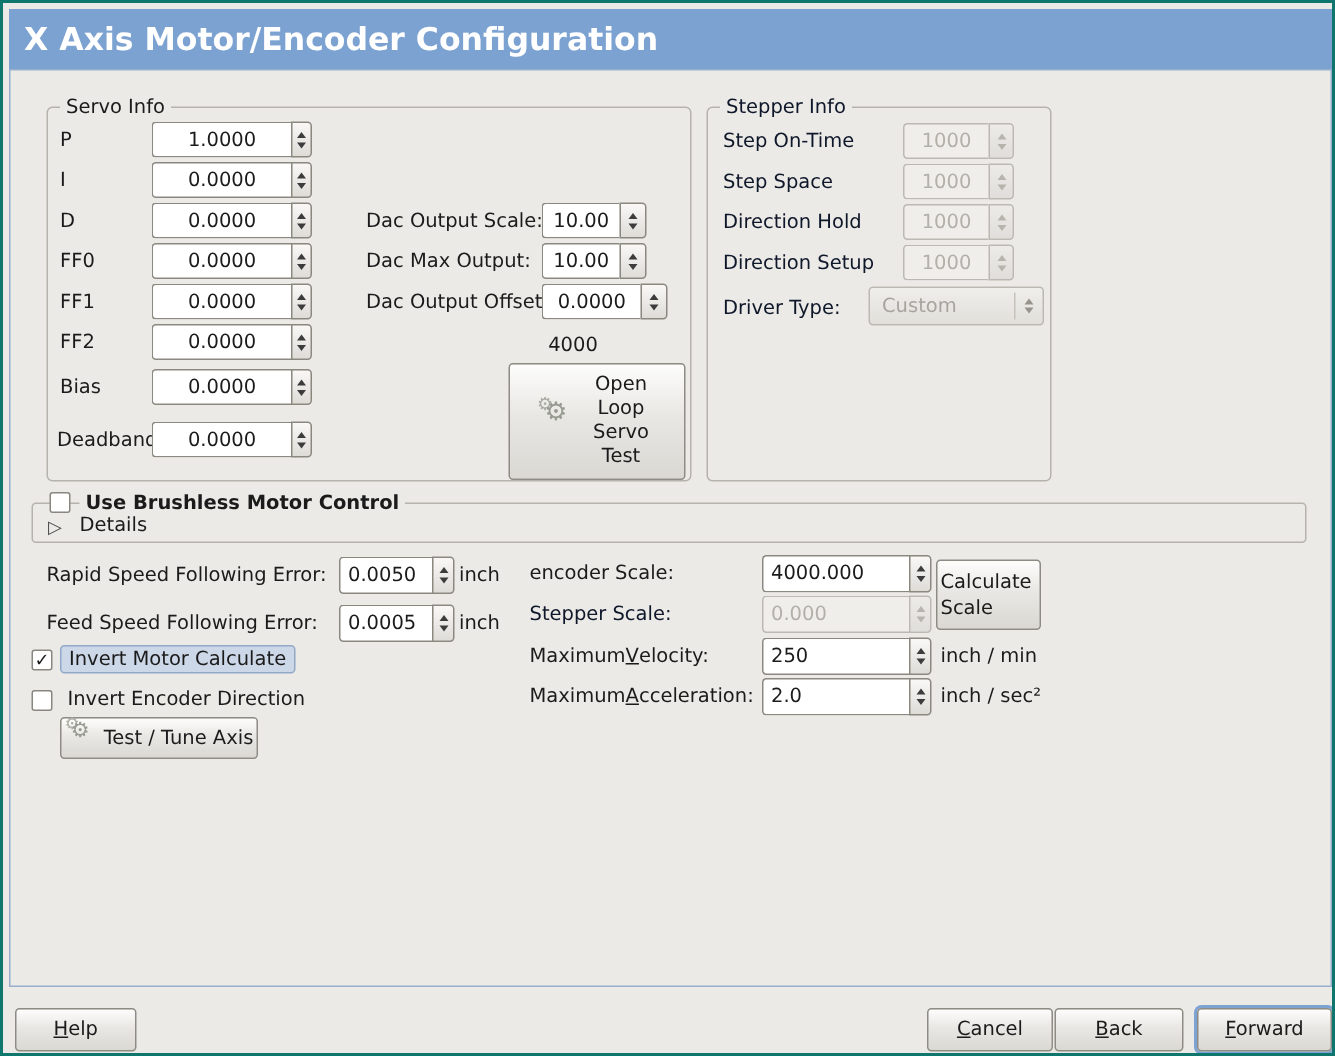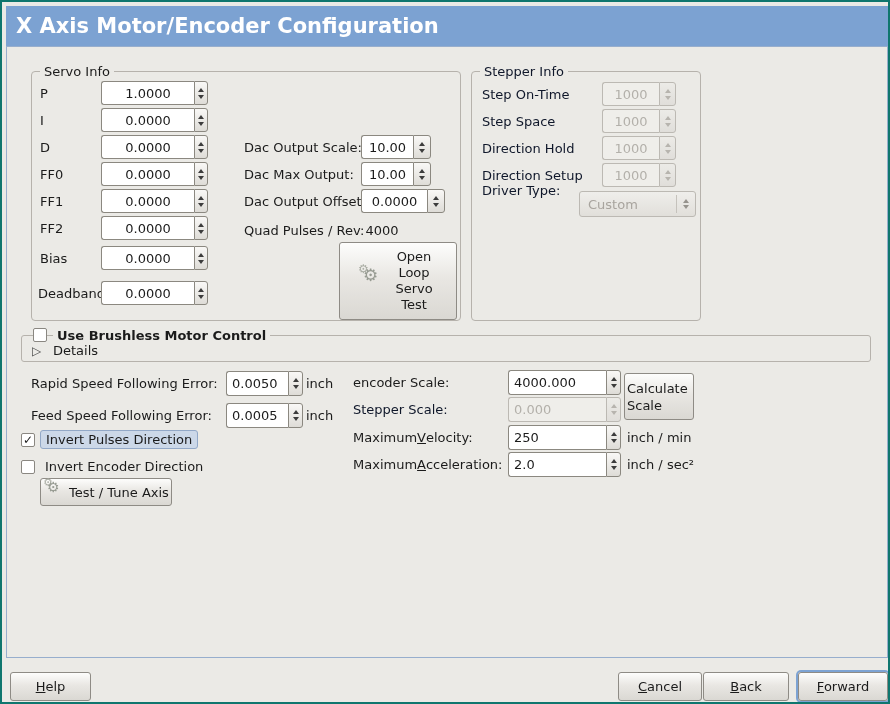--- a/index.html
+++ b/index.html
@@ -154,21 +154,20 @@
           </span>
         </span>
       <span class="spin" style="left:329px;top:117px;">
           <span class="entry c" style="width:66px;">0.0000</span>
           <span class="btns" style="width:18px;">
             <i class="au"></i>
             <i class="ad"></i>
           </span>
         </span>
 
-      <span class="lbl" style="left:212px;top:146px;">Quad Pulses / Rev:</span>
       <span class="lbl" style="left:320px;top:146px;width:60px;justify-content:center;">4000</span>
 
       <div class="btn" style="left:307px;top:170px;width:118px;height:78px;">
         <span class="gears" style="width:30px;height:20px;margin-left:2px;">
             <span class="gear1">⚙</span>
             <span class="gear2">⚙</span>
           </span>
         <span style="width:52px;line-height:16px;">Open Loop Servo Test</span>
       </div>
     </div>
@@ -203,21 +202,21 @@
           </span>
         </span>
       <span class="spin dis" style="left:130px;top:91px;">
           <span class="entry c" style="width:57px;">1000</span>
           <span class="btns" style="width:17px;">
             <i class="au"></i>
             <i class="ad"></i>
           </span>
         </span>
 
-      <span class="lbl g" style="left:10px;top:106px;">Driver Type:</span>
+      <span class="lbl g" style="left:10px;top:121px;">Driver Type:</span>
       <div class="combo" style="left:107px;top:119px;width:117px;height:26px;">
         <span class="val">Custom</span>
         <span class="sep"></span>
         <span class="arr">
             <i class="au"></i>
             <i class="ad"></i>
           </span>
       </div>
     </div>
 
@@ -290,21 +289,21 @@
     <span class="spin" style="left:501px;top:405px;height:25px;">
         <span class="entry" style="width:98px;">2.0</span>
         <span class="btns" style="width:15px;">
           <i class="au"></i>
           <i class="ad"></i>
         </span>
       </span>
     <span class="unit" style="left:620px;top:405px;">inch / sec²</span>
 
     <span class="cb" style="left:14px;top:386px;"><span>✓</span></span>
-    <span class="hl" style="left:33px;top:383px;">Invert Pulses Direction</span>
+    <span class="hl" style="left:33px;top:383px;">Invert Motor Calculate</span>
     <span class="cb" style="left:14px;top:413px;"></span>
     <span class="txt" style="left:38px;top:412px;">Invert Encoder Direction</span>
 
     <div class="btn" style="left:33px;top:431px;width:132px;height:28px;">
       <span class="gears" style="width:26px;height:18px;">
           <span class="gear1" style="font-size:11px;top:-7px;">⚙</span>
           <span class="gear2" style="font-size:14px;left:4px;top:-4px;">⚙</span>
         </span>
       <span>Test / Tune Axis</span>
     </div>

